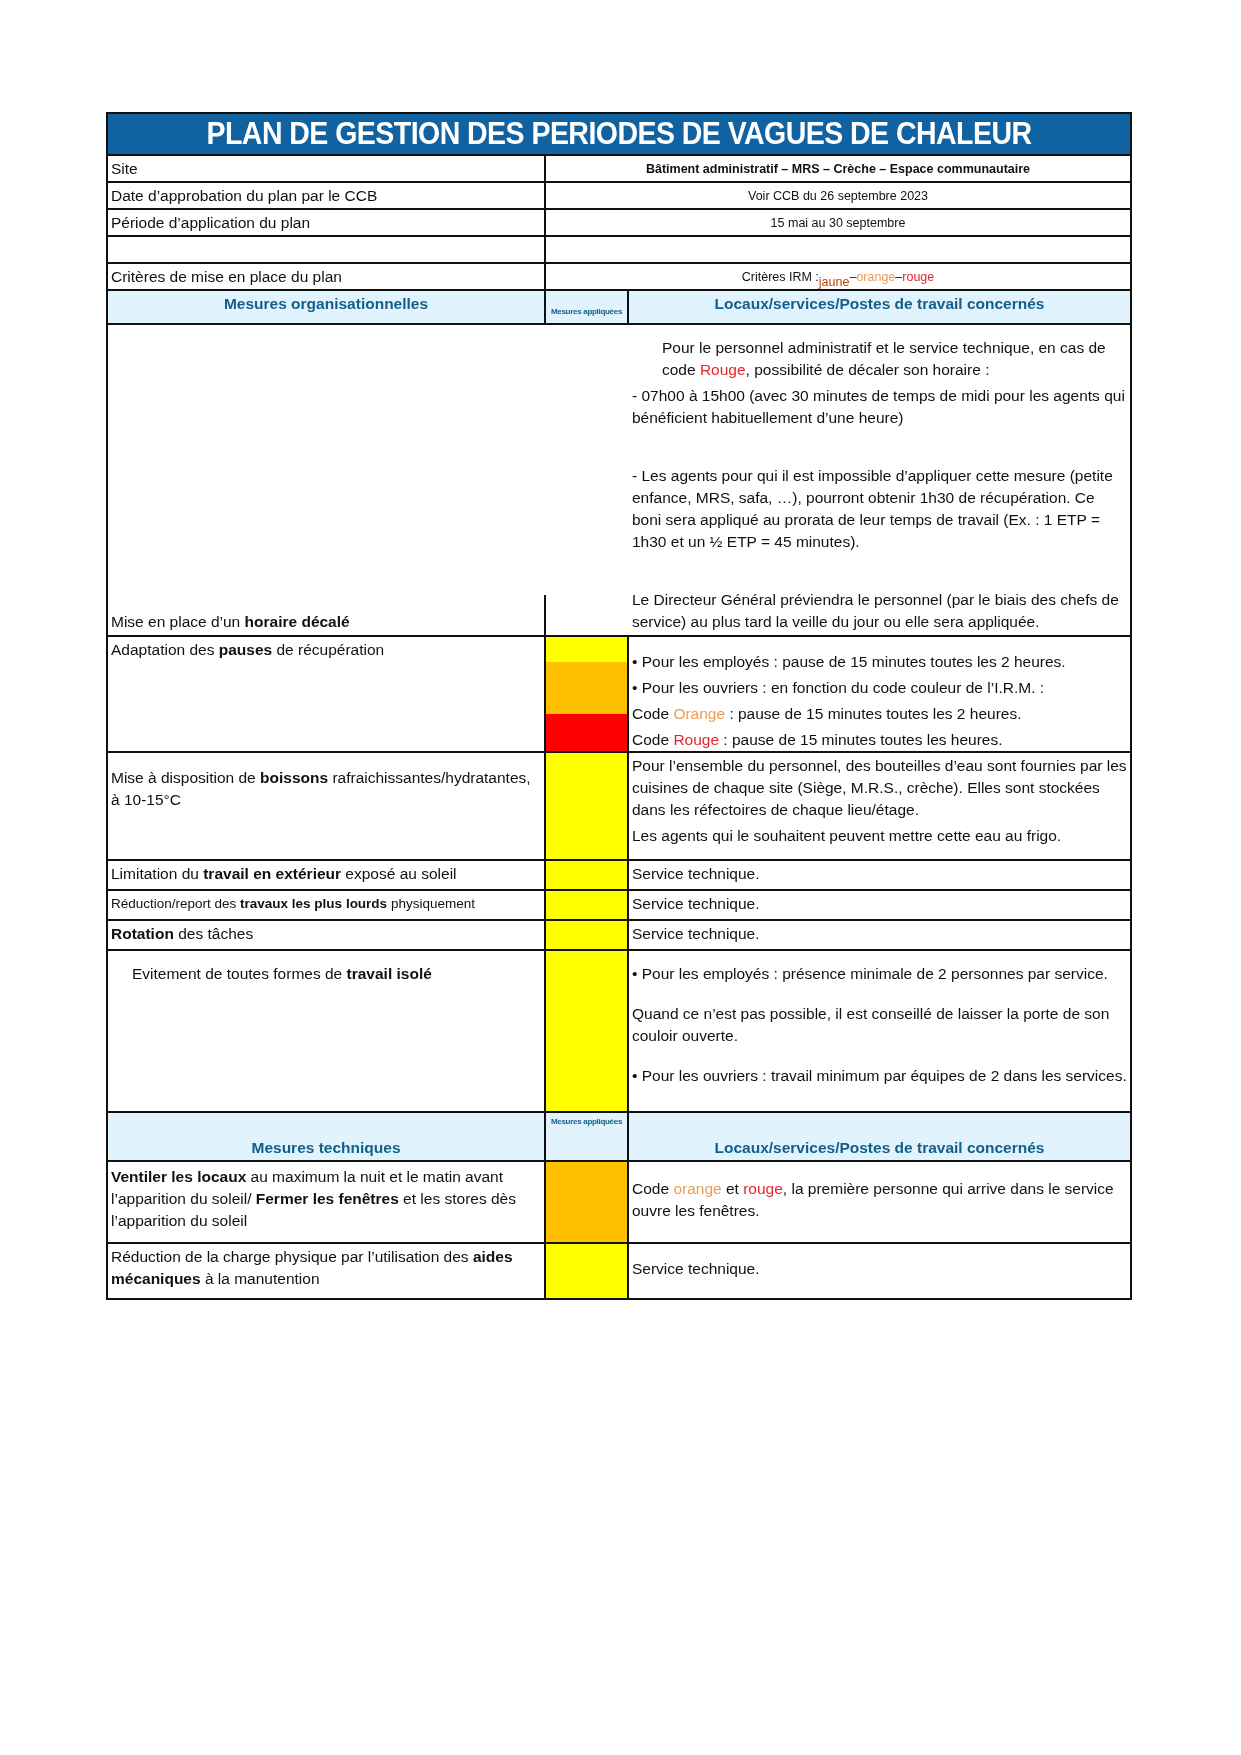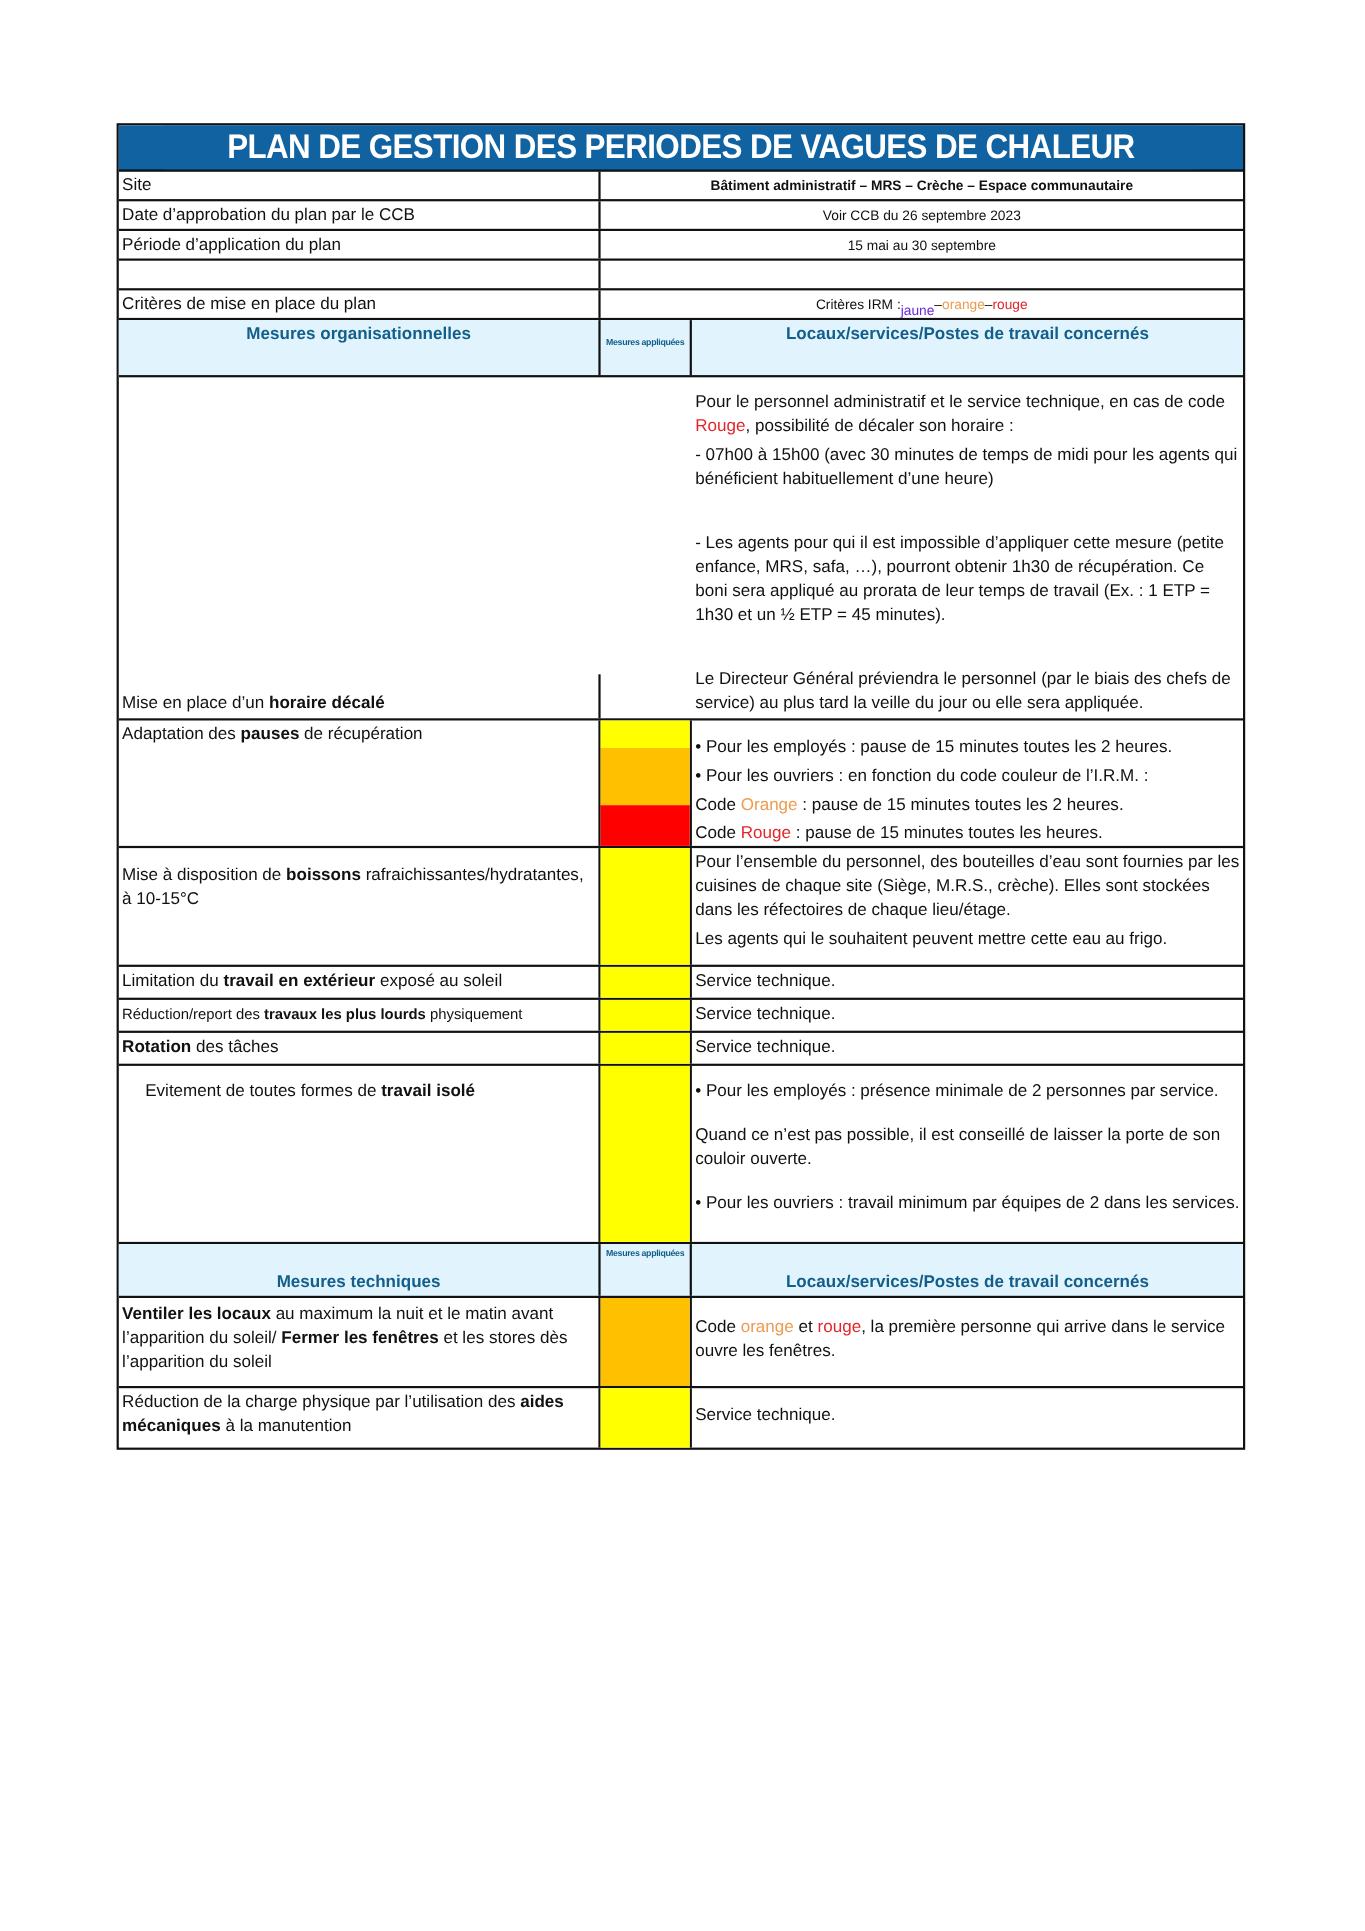--- a/index.html
+++ b/index.html
@@ -16,21 +16,21 @@
   .cwide { flex:1; box-sizing:border-box; text-align:center; font-size:12.5px; display:flex; align-items:center; justify-content:center; }
   .info .c1 { display:flex; align-items:center; height:100%; }
   .info { height:27px; }
   .hdr { background:#e1f3fc; color:#135f8c; font-weight:bold; }
   .hdr .c1, .hdr .c3 { text-align:center; font-size:15.5px; }
   .tiny { font-size:8px; color:#135f8c; font-weight:bold; text-align:center; letter-spacing:-0.3px; }
   .swatch { position:absolute; left:0; right:0; }
   .yellow { background:#ffff00; }
   .orange { background:#ffc000; }
   .red { background:#ff0000; }
-  .t-jaune { color:#6d28d9;margin-top:10px; }
+  .t-jaune { color:#c2410c;margin-top:10px; }
   .t-orange { color:#ed9c52; }
   .t-rouge { color:#e3262b; }
   p { margin:0; }
   b { font-weight:bold; }
 </style>
 </head>
 <body>
 
 <div class="sheet">
   <div class="title-wrap">
@@ -58,35 +58,35 @@
     <div class="cwide">
       <span>Critères IRM : </span>
         <span class="t-jaune">jaune</span>
         <span> – </span>
         <span class="t-orange">orange</span>
         <span> – </span>
         <span class="t-rouge">rouge</span>
     </div>
   </div>
 
-  <div class="row hdr" style="height:52px;">
+  <div class="row hdr" style="height:34px;">
     <div class="c1">Mesures organisationnelles</div>
     <div class="c2 tiny" style="padding-top:16px;">Mesures appliquées</div>
     <div class="c3">Locaux/services/Postes de travail concernés</div>
   </div>
 
   <div class="row" style="height:312px;align-items:flex-end;">
     <div class="c1" style="padding-top:16px;">
       <span>Mise en place d’un </span><b>horaire décalé</b>
     </div>
     <div class="c2">
       <div class="swatch red" style="top:0;bottom:0;"></div>
     </div>
     <div class="c3">
-      <p style="margin-top:4px;"><span>Pour le personnel administratif et le service technique, en cas de code </span><span class="t-rouge">Rouge</span><span>, possibilité de décaler son horaire :</span></p>
+      <p style="margin-top:4px;margin-left:30px;"><span>Pour le personnel administratif et le service technique, en cas de code </span><span class="t-rouge">Rouge</span><span>, possibilité de décaler son horaire :</span></p>
       <p style="margin-top:4px;">- 07h00 à 15h00 (avec 30 minutes de temps de midi pour les agents qui bénéficient habituellement d’une heure)</p>
       <p style="margin-top:36px;"> - Les agents pour qui il est impossible d’appliquer cette mesure (petite enfance, MRS, safa, …), pourront obtenir 1h30 de récupération. Ce boni sera appliqué au prorata de leur temps de travail (Ex. : 1 ETP = 1h30 et un ½ ETP = 45 minutes).</p>
       <p style="margin-top:36px;">Le Directeur Général préviendra le personnel (par le biais des chefs de service) au plus tard la veille du jour ou elle sera appliquée.</p>
     </div>
   </div>
 
   <div class="row" style="height:116px;">
     <div class="c1" style="padding-top:2px;">
       <span>Adaptation des </span><b>pauses</b><span> de récupération</span>
     </div>

